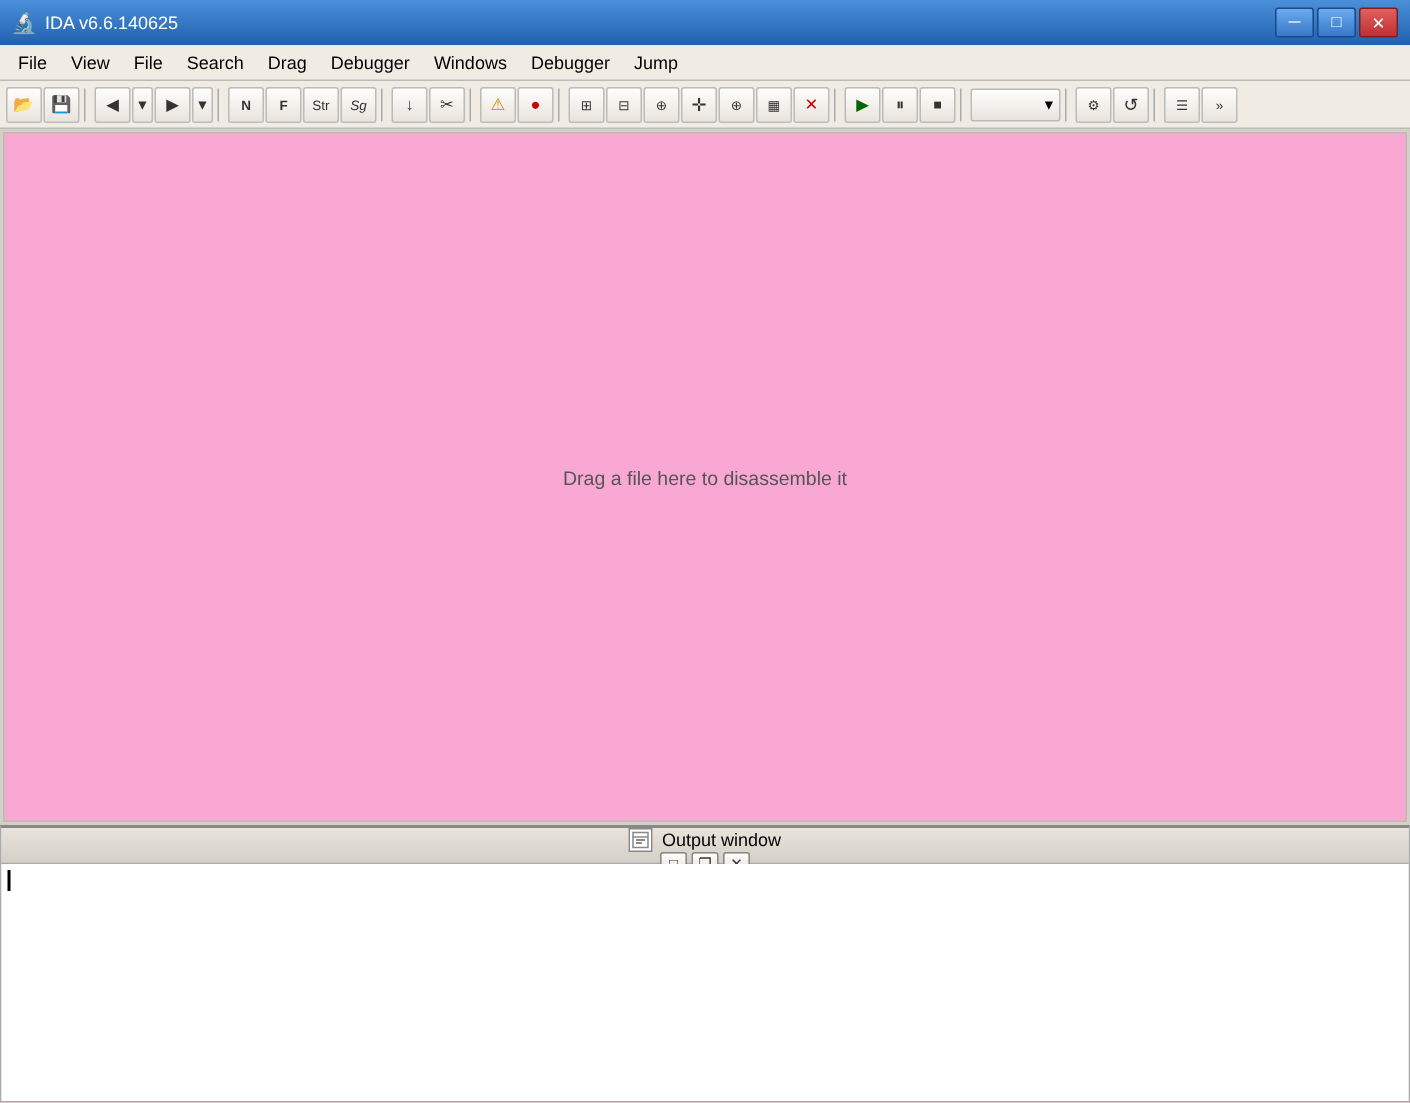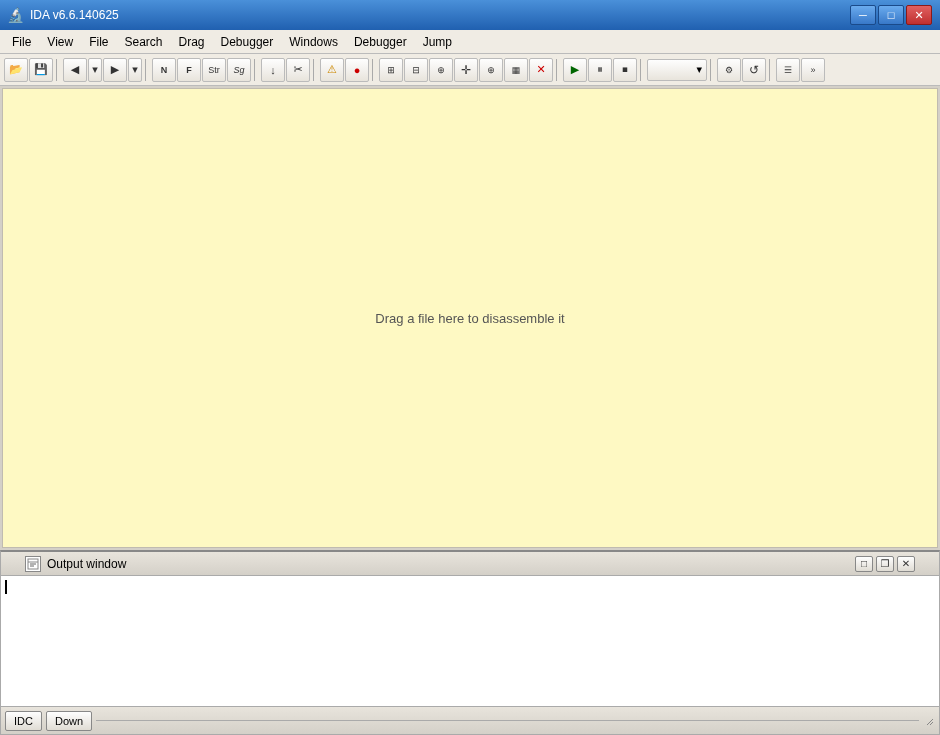--- a/index.html
+++ b/index.html
@@ -122,21 +122,21 @@
       align-items: center;
       justify-content: space-between;
       padding: 0 4px;
       cursor: pointer;
       font-size: 11px;
     }
 
     
     #main-area {
       flex: 1;
-      background: #fef9c3;
+      background: #f9a8d4;
       display: flex;
       align-items: center;
       justify-content: center;
       border: 1px solid #c0bbb0;
       margin: 2px;
       min-height: 0;
     }
     #drag-text {
       color: #555;
       font-size: 13px;
@@ -151,23 +151,24 @@
       flex-shrink: 0;
       display: flex;
       flex-direction: column;
     }
     #output-titlebar {
       background: linear-gradient(to bottom, #e8e4dc, #d4d0c8);
       height: 24px;
       display: flex;
       align-items: center;
       justify-content: space-between;
-      padding: 0 24px;
+      padding: 0 6px;
       border-bottom: 1px solid #aaa;
       flex-shrink: 0;
+      flex-direction: column;
     }
     #output-title-left {
       display: flex;
       align-items: center;
       gap: 6px;
       font-size: 12px;
     }
     #output-icon {
       width: 16px;
       height: 16px;
@@ -334,25 +335,13 @@
     </div>
     <div id="output-controls">
       <div class="output-btn">□</div>
       <div class="output-btn">❐</div>
       <div class="output-btn">✕</div>
     </div>
   </div>
   <div id="output-content">
     <span class="cursor-line"></span>
   </div>
-  <div id="output-footer">
-    <div class="idc-btn">IDC</div>
-    <div class="idc-btn">Down</div>
-    <div class="status-sep"></div>
-    <div class="resize-grip">
-      <svg width="10" height="10">
-        <line x1="8" y1="2" x2="2" y2="8" stroke="#888" stroke-width="1"></line>
-        <line x1="8" y1="5" x2="5" y2="8" stroke="#888" stroke-width="1"></line>
-        <line x1="8" y1="8" x2="8" y2="8" stroke="#888" stroke-width="1"></line>
-      </svg>
-    </div>
-  </div>
 </div>
 
 </body></html>

